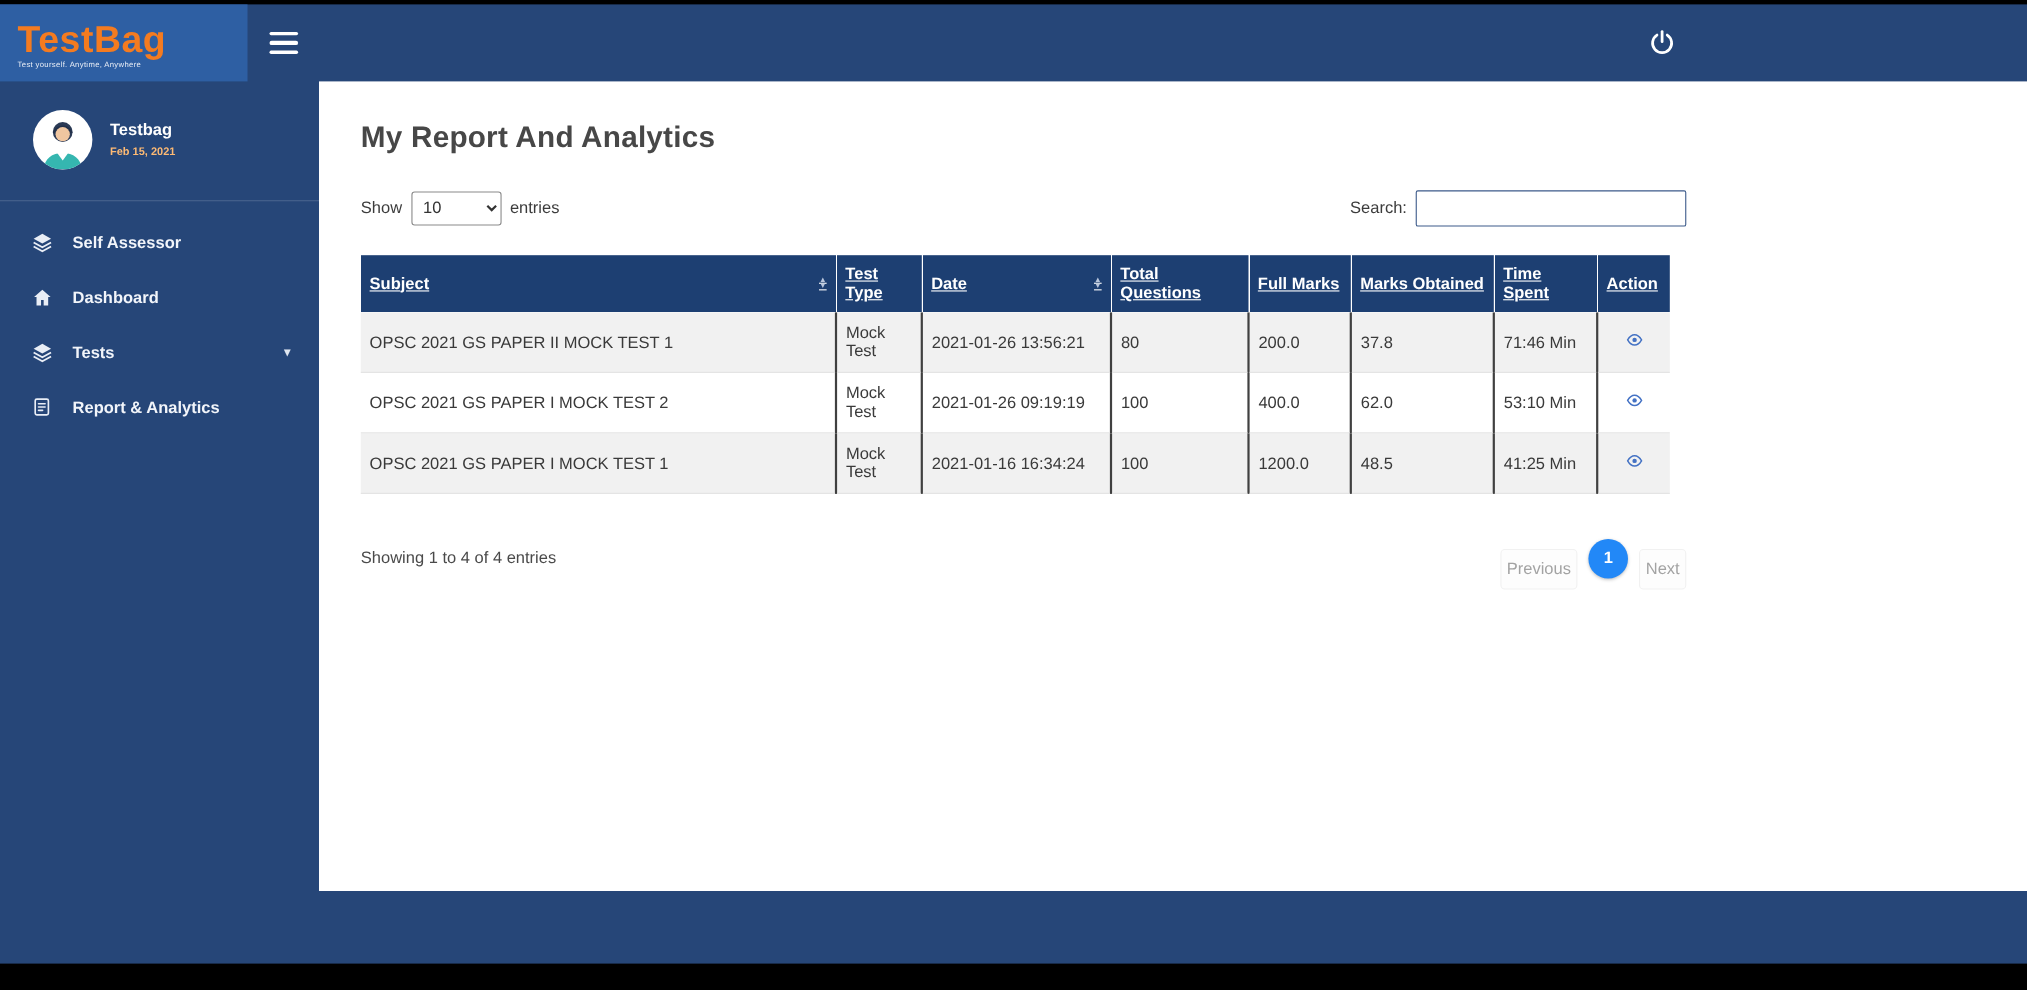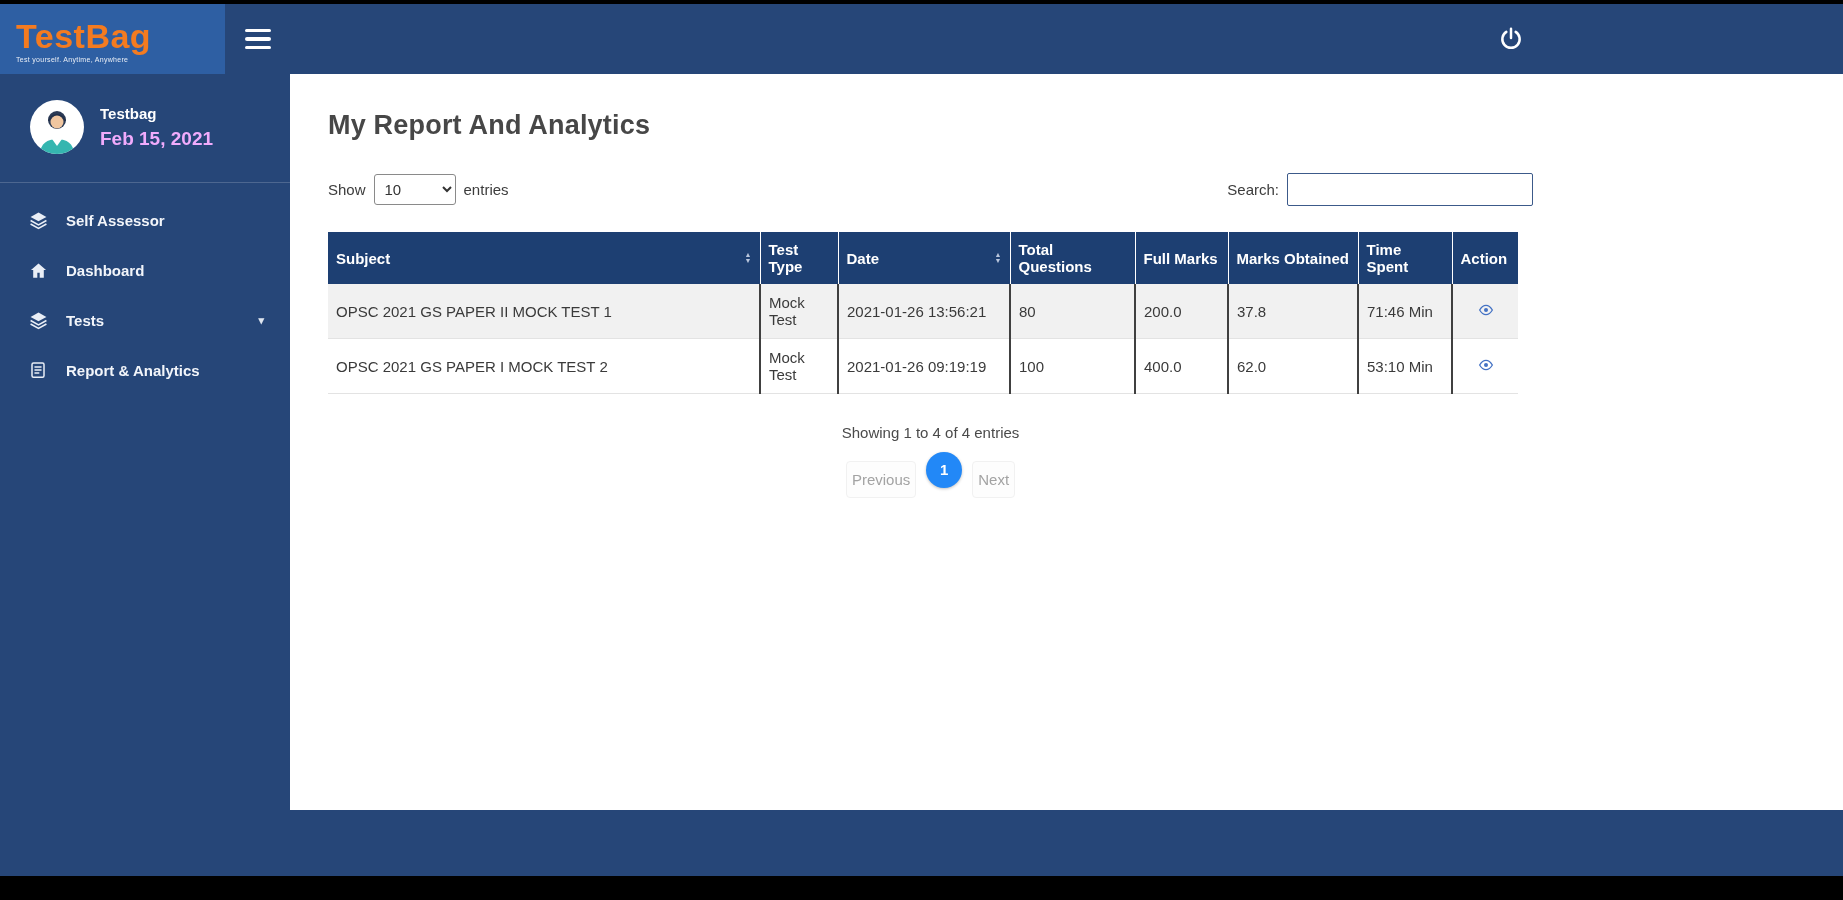--- a/index.html
+++ b/index.html
@@ -36,21 +36,21 @@
   
   .sidebar { position:absolute; top:70px; left:0; width:290px; height:806px; color:#fff; }
   .user-card { display:flex; align-items:center; gap:16px; padding:26px 28px 24px 30px; }
   .avatar {
     width:54px; height:54px; border-radius:50%; background:#fff;
     display:flex; align-items:flex-end; justify-content:center; overflow:hidden;
     flex-shrink:0;
   }
   .user-meta { display:flex; flex-direction:column; gap:6px; }
   .user-name { font-size:15px; font-weight:bold; color:#fff; }
-  .user-date { font-size:19px; font-weight:bold; color:#f0abfc; }
+  .user-date { font-size:10px; font-weight:bold; color:#fdba74; }
   .sidebar-divider { border:none; border-top:1px solid rgba(255,255,255,0.18); margin:4px 0 12px 0; }
   .nav { display:flex; flex-direction:column; }
   .nav-item {
     display:flex; align-items:center; gap:18px;
     padding:15px 26px 15px 28px;
     font-size:15px; font-weight:bold; color:#f2f5fa; cursor:pointer;
   }
   .nav-item .icon { width:20px; height:20px; display:flex; align-items:center; justify-content:center; }
   .nav-chevron { margin-left:auto; font-size:11px; color:#dfe6f0; }
   
@@ -82,36 +82,36 @@
     width:1190px; margin-top:26px;
     border-collapse:collapse; table-layout:fixed;
   }
   table.report th {
     background:#1d3f72; color:#fff; font-size:15px; font-weight:bold;
     text-align:left; padding:9px 8px 9px 8px;
     border-right:1px solid rgba(255,255,255,0.22);
     position:relative; cursor:pointer;
   }
   table.report th:last-child { border-right:none; }
-  .th-inner { display:flex; align-items:center; justify-content:space-between; gap:4px; }
+  .th-inner { display:flex; align-items:center; justify-content:space-between; gap:4px;text-decoration:underline; }
   .sort-icon { display:flex; flex-direction:column; line-height:6px; font-size:7px; color:#b9c6dd; flex-shrink:0; }
   table.report td {
     font-size:15px; color:#3a3a3a; padding:10px 8px;
     border-right:2px solid #404040; border-bottom:1px solid #e3e3e3;
     vertical-align:middle; word-wrap:break-word;
   }
   table.report td:last-child { border-right:none; }
   table.report tbody tr:nth-child(odd) { background:#f1f1f1; }
   table.report tbody tr:nth-child(even) { background:#fff; }
   td.action-cell { text-align:center; }
   .eye-btn { display:inline-flex; cursor:pointer; }
   
   .table-footer {
     width:1205px; margin-top:30px;
-    display:flex; justify-content:space-between; align-items:center;flex-direction:column;
+    display:flex; justify-content:space-between; align-items:center;
   }
   .info-text { font-size:15px; color:#4a4a4a; }
   .pagination { display:flex; align-items:center; gap:10px; }
   .page-btn {
     padding:9px 5px; font-size:15px; color:#a3a3a3;
     background:#fdfdfd; border:1px solid #f1f1f1; border-radius:4px;
     cursor:pointer;
     margin-top:20px;
   }
   .page-current {
@@ -320,20 +320,37 @@
           <td>53:10 Min</td>
           <td class="action-cell">
             <span class="eye-btn">
               <svg width="16" height="16" viewBox="0 0 24 24">
                 <path d="M12 5C6.5 5 2.5 12 2.5 12s4 7 9.5 7 9.5-7 9.5-7-4-7-9.5-7z" fill="none" stroke="#4472c4" stroke-width="2"></path>
                 <circle cx="12" cy="12" r="3" fill="#4472c4"></circle>
               </svg>
             </span>
           </td>
         </tr>
+        <tr>
+          <td>OPSC 2021 GS PAPER I MOCK TEST 1</td>
+          <td>Mock Test</td>
+          <td>2021-01-16 16:34:24</td>
+          <td>100</td>
+          <td>1200.0</td>
+          <td>48.5</td>
+          <td>41:25 Min</td>
+          <td class="action-cell">
+            <span class="eye-btn">
+              <svg width="16" height="16" viewBox="0 0 24 24">
+                <path d="M12 5C6.5 5 2.5 12 2.5 12s4 7 9.5 7 9.5-7 9.5-7-4-7-9.5-7z" fill="none" stroke="#4472c4" stroke-width="2"></path>
+                <circle cx="12" cy="12" r="3" fill="#4472c4"></circle>
+              </svg>
+            </span>
+          </td>
+        </tr>
       </tbody>
     </table>
 
     <div class="table-footer">
       <span class="info-text">Showing 1 to 4 of 4 entries</span>
       <div class="pagination">
         <span class="page-btn">Previous</span>
         <span class="page-current">1</span>
         <span class="page-btn">Next</span>
       </div>

